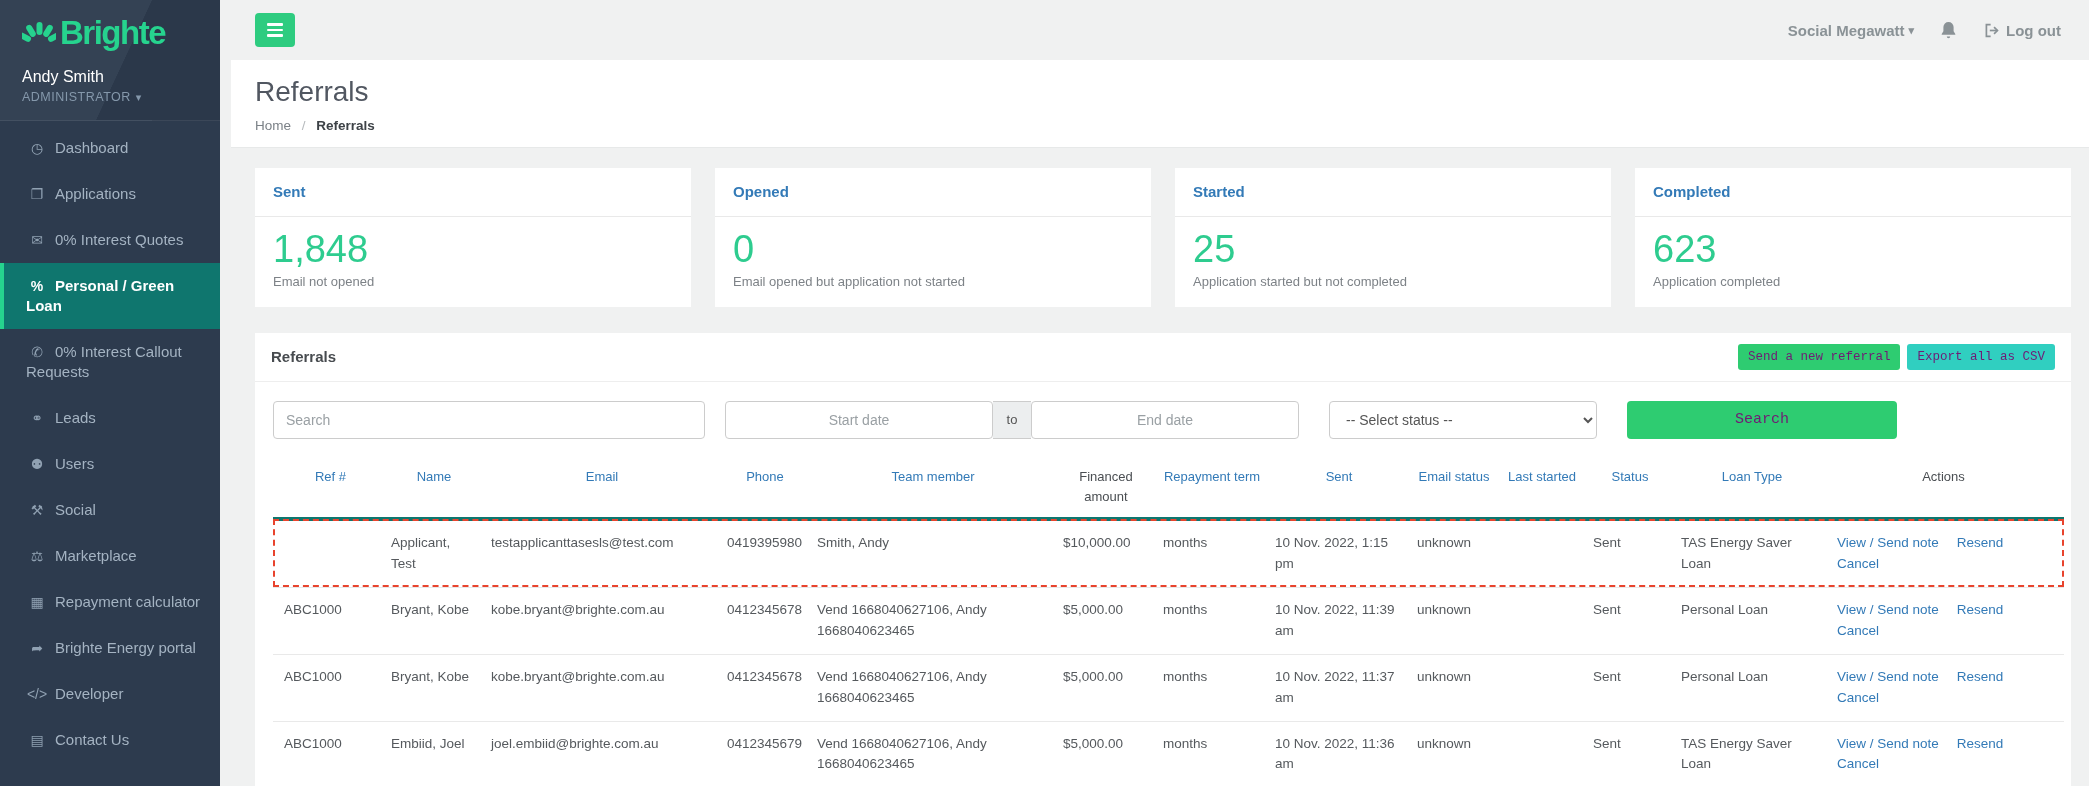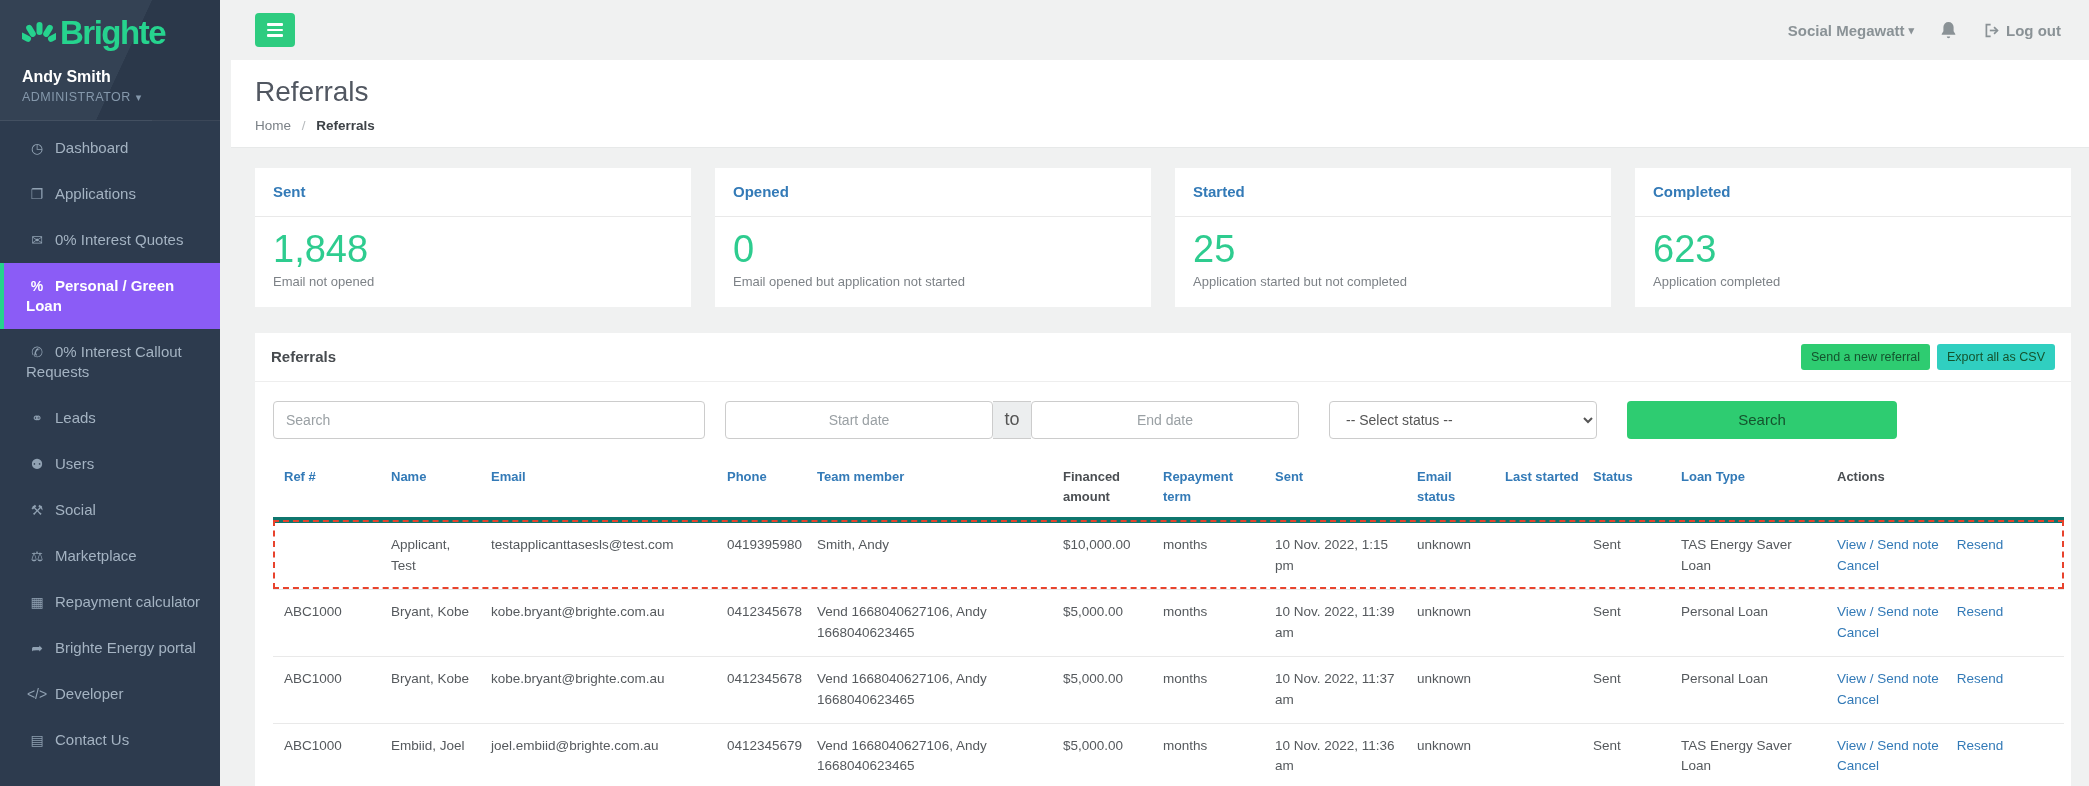--- a/index.html
+++ b/index.html
@@ -15,28 +15,28 @@
   
   .sidebar { width:220px; min-width:220px; background:#2d3b4e; height:100%; }
   .sidebar-top {
     background:linear-gradient(115deg, rgba(255,255,255,0.035) 0%, rgba(255,255,255,0.035) 55%, rgba(0,0,0,0.05) 55.2%);
     border-bottom:1px solid rgba(255,255,255,0.08);
     padding-bottom:12px;
   }
   .logo { display:flex; align-items:center; padding:14px 0 6px 22px; cursor:pointer; }
   .logo-text { color:#26d38e; font-size:33px; font-weight:bold; letter-spacing:-1.5px; margin-left:4px; }
   .user { padding:10px 22px 4px; }
-  .user-name { color:#fff; font-weight:bold; font-size:16px; }
+  .user-name { color:#fff; font-weight:normal; font-size:16px; }
   .user-role { color:#8598ab; font-size:12.5px; letter-spacing:.5px; margin-top:4px; cursor:pointer; }
   .user-role .caret { margin-left:5px; font-size:11px; }
   nav { padding-top:4px; }
   .nav-item { display:block; padding:13px 18px 13px 26px; font-size:15px; line-height:20px;
               color:#a4b3c2; text-decoration:none; cursor:pointer; }
   .nav-icon { display:inline-block; width:22px; margin-right:7px; font-size:14px; text-align:center; color:#90a1b2; }
-  .nav-item.active { background:#8b5cf6; color:#fff; font-weight:bold; border-left:4px solid #26d38e; padding-left:22px; }
+  .nav-item.active { background:#0f766e; color:#fff; font-weight:bold; border-left:4px solid #26d38e; padding-left:22px; }
   .nav-item.active .nav-icon { color:#fff; }
 
   
   main { flex:1; min-width:0; display:flex; flex-direction:column;margin-left:11px; }
   .topbar { height:60px; display:flex; align-items:center; padding:0 28px 0 24px; flex:none; }
   .hamburger { width:40px; height:34px; background:#2ecc80; border:none; border-radius:4px; cursor:pointer;
                display:flex; flex-direction:column; justify-content:center; align-items:center; gap:3px; }
   .hamburger .bar { width:16px; height:2.5px; background:#fff; border-radius:1px; }
   .topbar-right { margin-left:auto; display:flex; align-items:center; gap:26px; color:#8a9296; font-size:15px; font-weight:bold; }
   .topbar-right .caret { font-size:11px; margin-left:4px; }
@@ -60,44 +60,44 @@
   .card-label { color:#337ab7; font-weight:bold; font-size:15px; text-decoration:none; cursor:pointer; }
   .card-body { padding:11px 18px 18px; }
   .stat-value { color:#2ecc8f; font-size:38px; line-height:1.15; }
   .stat-desc { color:#7d8287; font-size:13px; margin-top:2px; }
 
   
   .panel { background:#fff; margin-top:26px; padding:0 0 30px; }
   .panel-head { display:flex; align-items:center; padding:11px 16px; border-bottom:1px solid #eee; }
   .panel-title { font-weight:bold; font-size:15px; color:#474b4f; }
   .panel-actions { margin-left:auto; display:flex; gap:7px; }
-  .btn { border:none; color:#14532d; cursor:pointer; font-family:Liberation Sans, sans-serif; }
+  .btn { border:none; color:#701a75; cursor:pointer; font-family:Liberation Mono, monospace; }
   .btn-sm { font-size:12.5px; padding:6px 10px; border-radius:3px; }
   .btn-green { background:#2ecc71; }
   .btn-teal { background:#30cfc0; }
 
   .filters { display:flex; align-items:center; padding:19px 18px 12px; }
   .filters input, .filters select { height:38px; border:1px solid #ccc; border-radius:4px;
       font-size:14px; color:#555; padding:0 12px; font-family:inherit; background:#fff; outline:none; }
   .filters input::placeholder { color:#9aa0a4; }
   .search-input { width:432px; }
   .date-group { display:flex; margin-left:20px;border-radius:16px; }
   .date-input { width:268px; text-align:center; }
   .date-start { border-top-right-radius:0; border-bottom-right-radius:0; }
   .date-end { border-top-left-radius:0; border-bottom-left-radius:0; border-left:none; }
   .date-sep { width:38px; height:38px; background:#eceeef; border-top:1px solid #ccc; border-bottom:1px solid #ccc;
-              display:flex; align-items:center; justify-content:center; font-size:18px; color:#555; }
+              display:flex; align-items:center; justify-content:center; font-size:13px; color:#555; }
   .status-select { width:268px; margin-left:30px; }
   .btn-search { width:270px; height:38px; margin-left:30px; font-size:15px; border-radius:4px; }
 
   
   .panel-body { padding:0 18px; }
   table { width:100%; border-collapse:collapse; table-layout:fixed; margin-top:4px; }
-  th { text-align:left; font-size:13px; font-weight:bold; color:#4a4e52; padding:12px 14px 10px 0;
-       vertical-align:top; border-bottom:6px solid #0f766e; line-height:1.55; }
+  th { text-align:center; font-size:13px; font-weight:normal; color:#4a4e52; padding:12px 14px 10px 0;
+       vertical-align:top; border-bottom:4px solid #0f766e; line-height:1.55; }
   th.sortable { color:#337ab7; cursor:pointer; }
   td { font-size:13.5px; color:#55595d; padding:12px 14px 12px 0; vertical-align:top;
        border-bottom:1px solid #e9e9e9; line-height:1.55; }
   th:first-child, td:first-child { padding-left:11px; }
   tr.highlighted { outline:2px dashed #e8432d; outline-offset:-2px; }
   td.actions a { color:#337ab7; text-decoration:none; margin-right:18px; cursor:pointer; display:inline-block; }
 </style>
 </head>
 <body>
 

